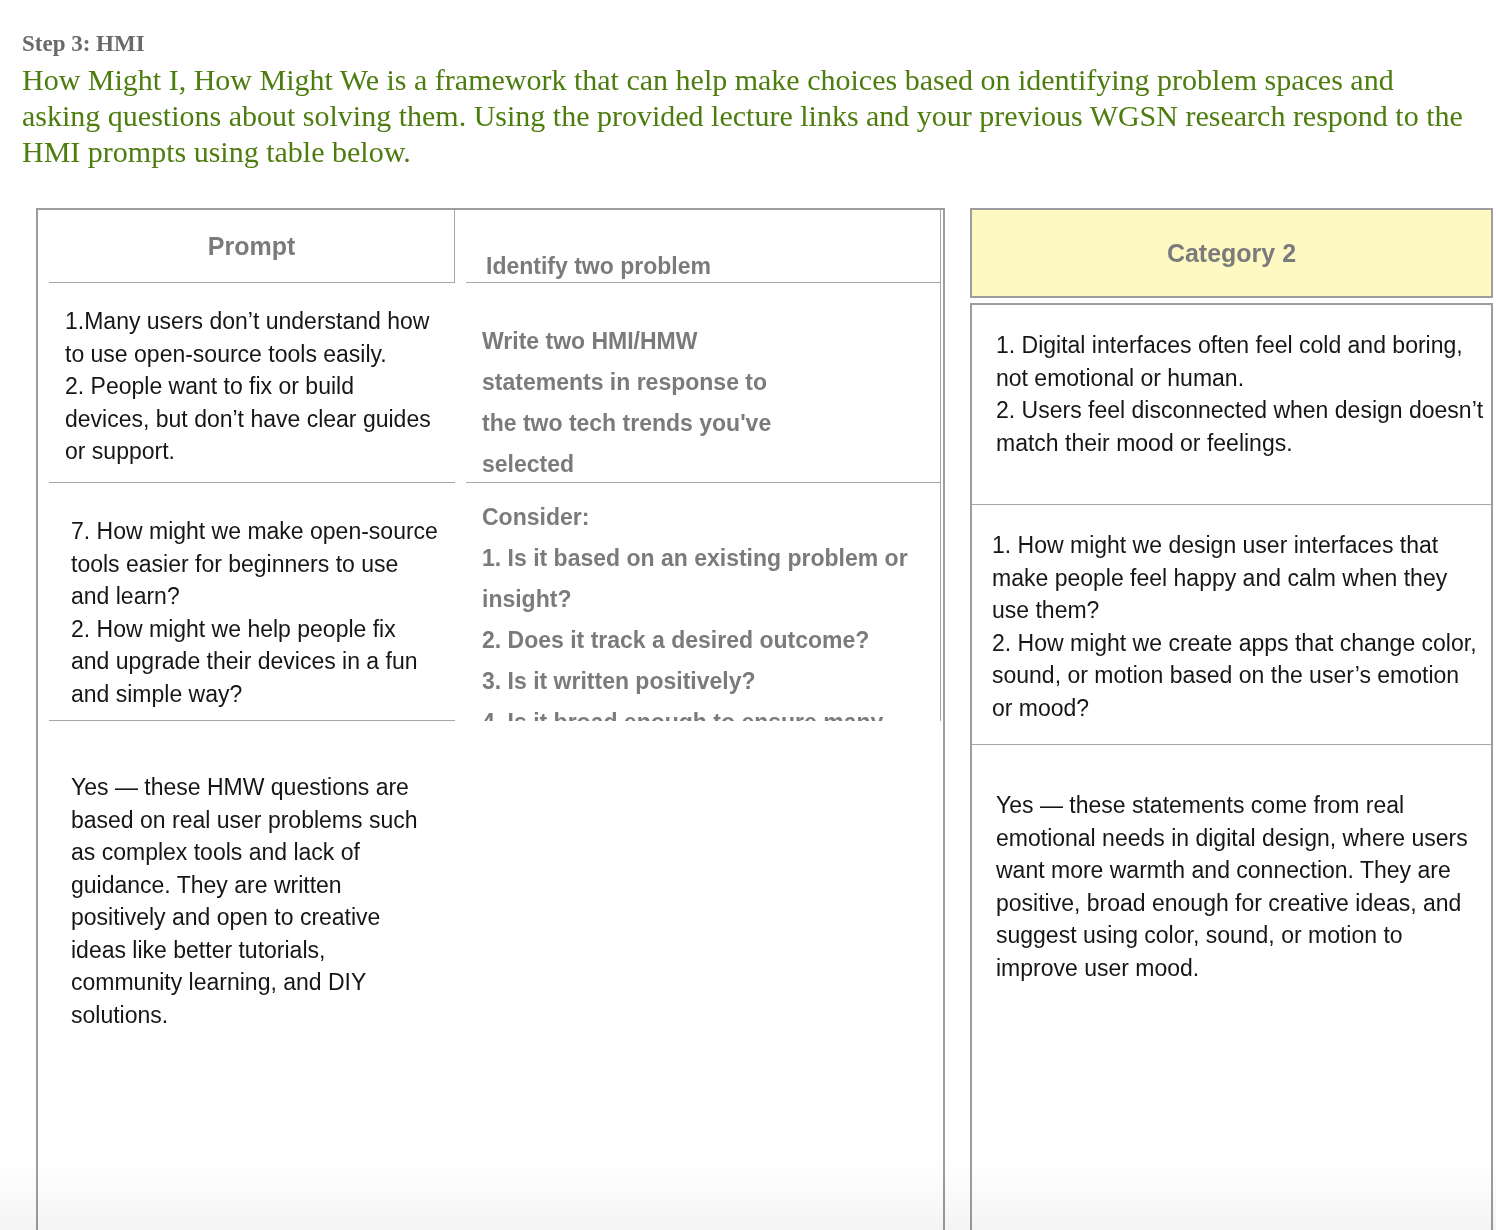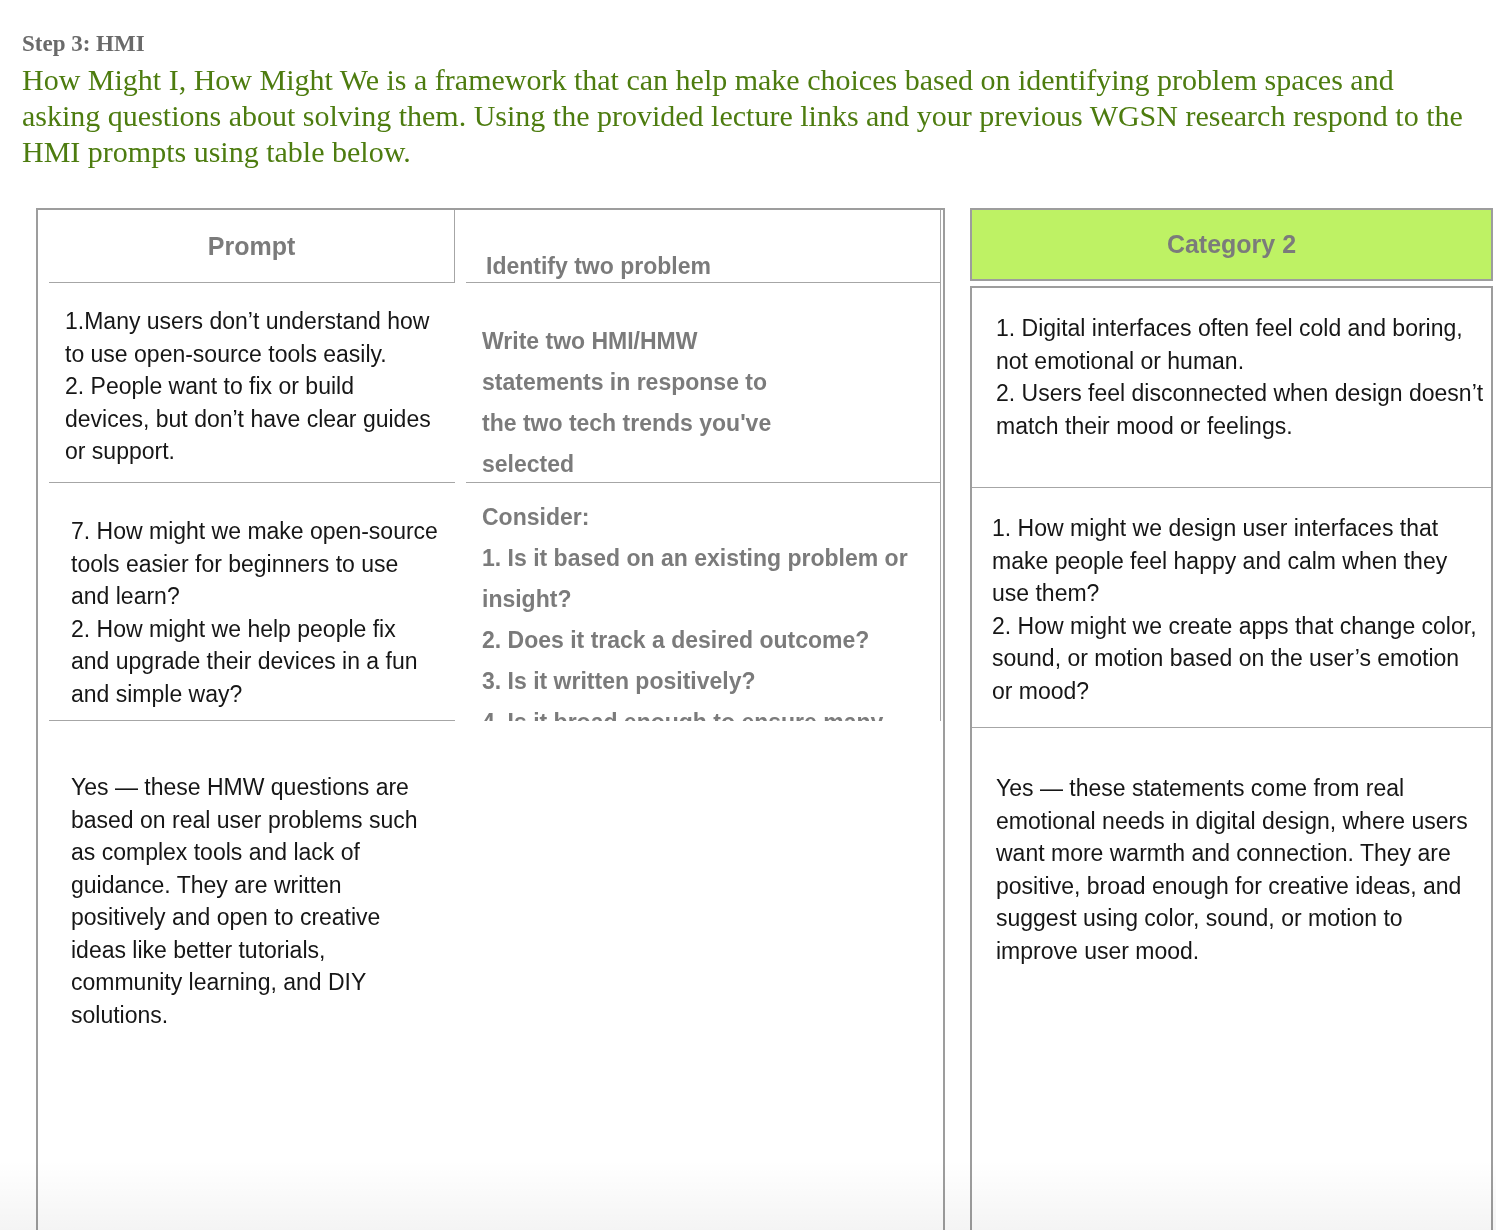--- a/index.html
+++ b/index.html
@@ -63,25 +63,25 @@
     margin-left: 11px;
   }
   .lt-cell.col-1 { border-right: 1.5px solid #a6a6a6; }
   .lt-cell.last-row { border-bottom: none; }
 
   
   .right-col { width: 523px; }
   .right-header {
     box-sizing: border-box;
     border: 2px solid #9d9d9d;
-    height: 73px;
+    height: 90px;
     display: flex;
     align-items: center;
     justify-content: center;
-    background: #bef264;
+    background: #fef9c3;
   }
   .right-body {
     box-sizing: border-box;
     border: 2px solid #9d9d9d;
     margin-top: 5px;
     background: #ffffff;
   }
   .rt-cell {
     box-sizing: border-box;
     border-bottom: 1.5px solid #a6a6a6;

